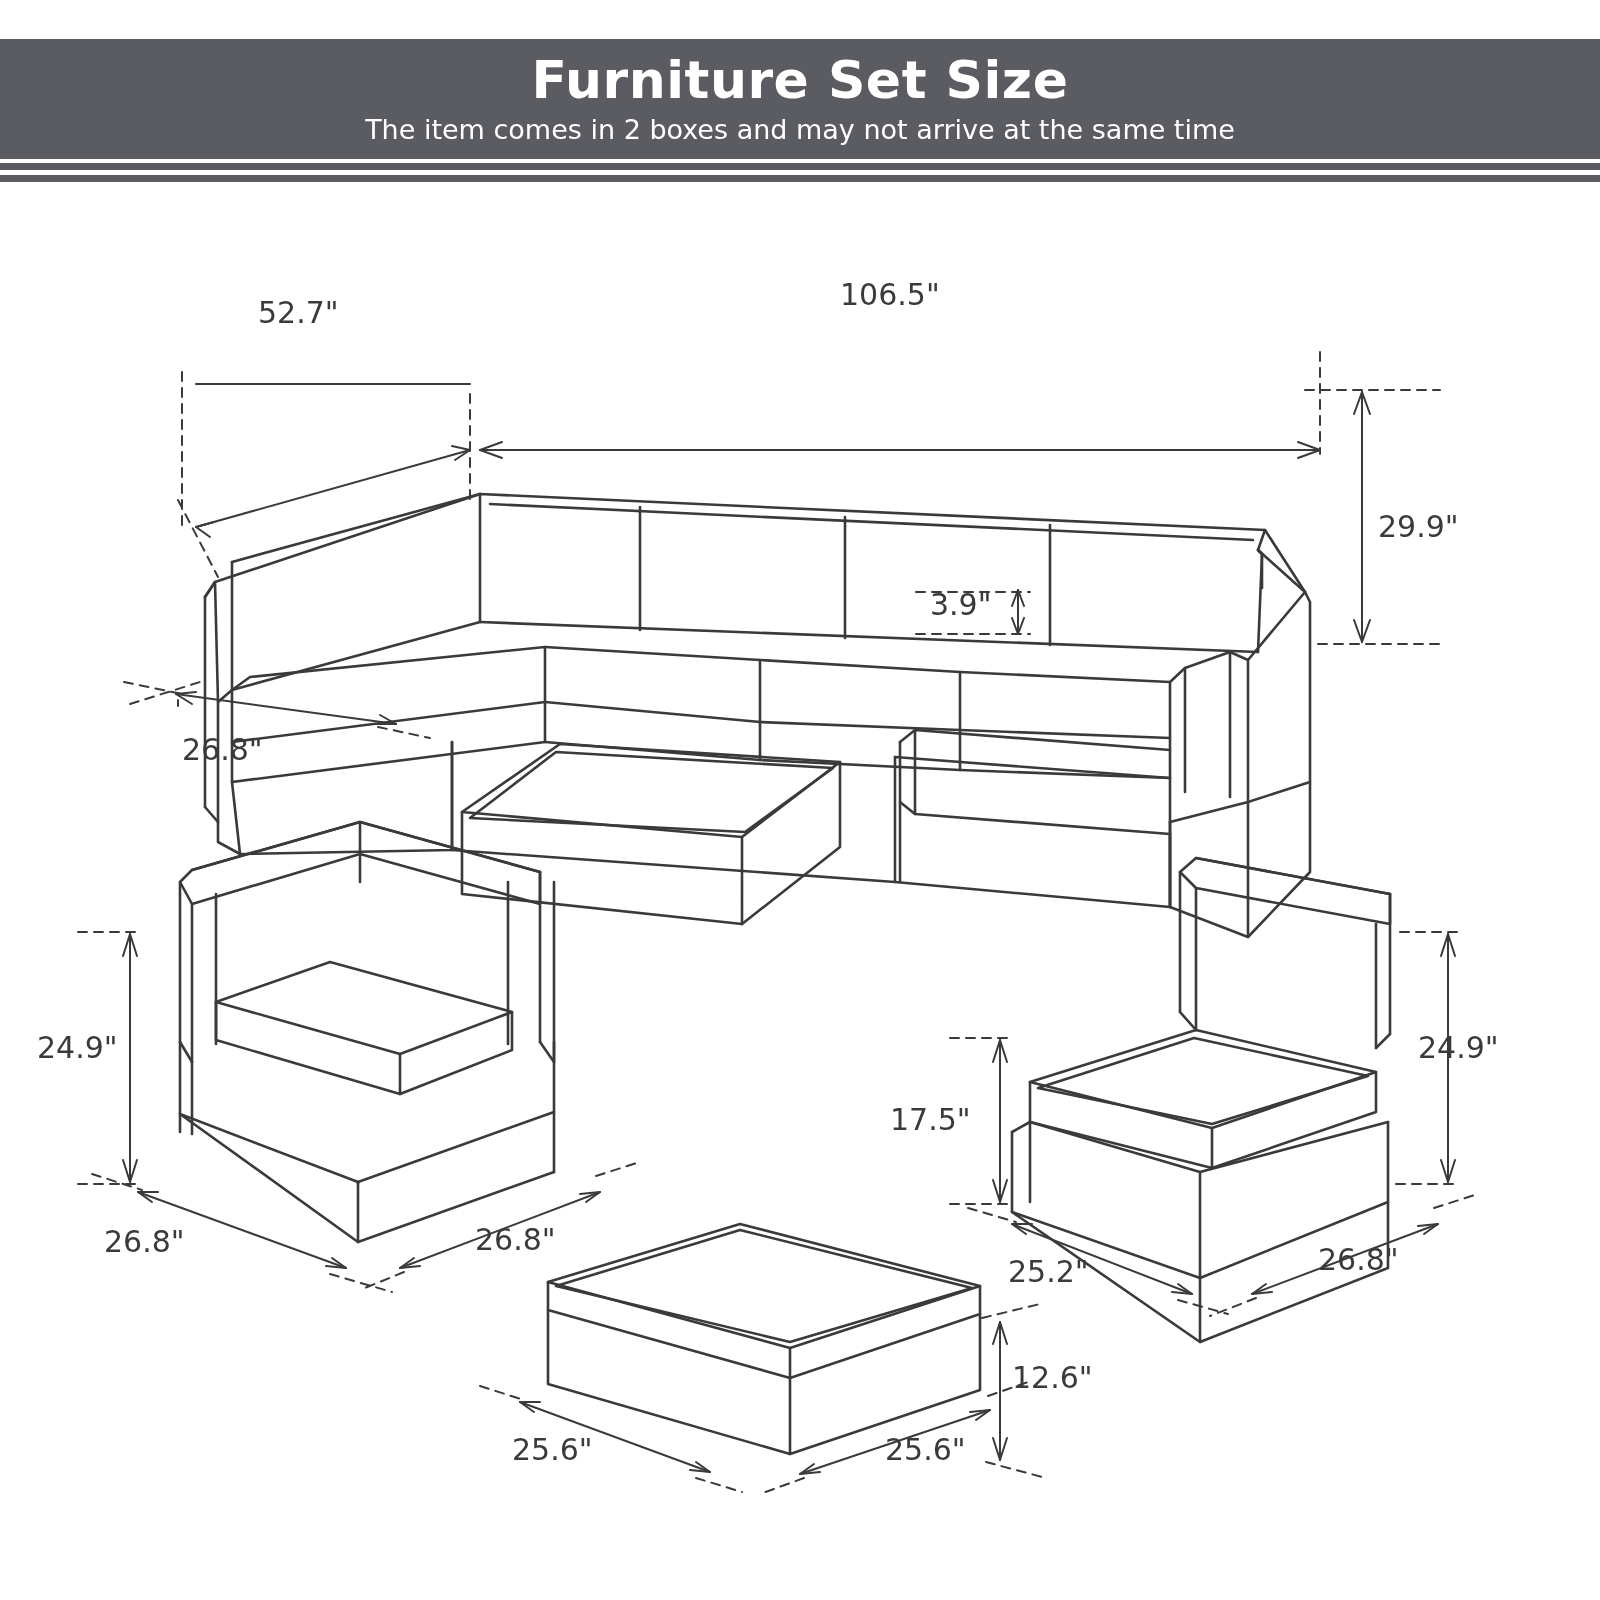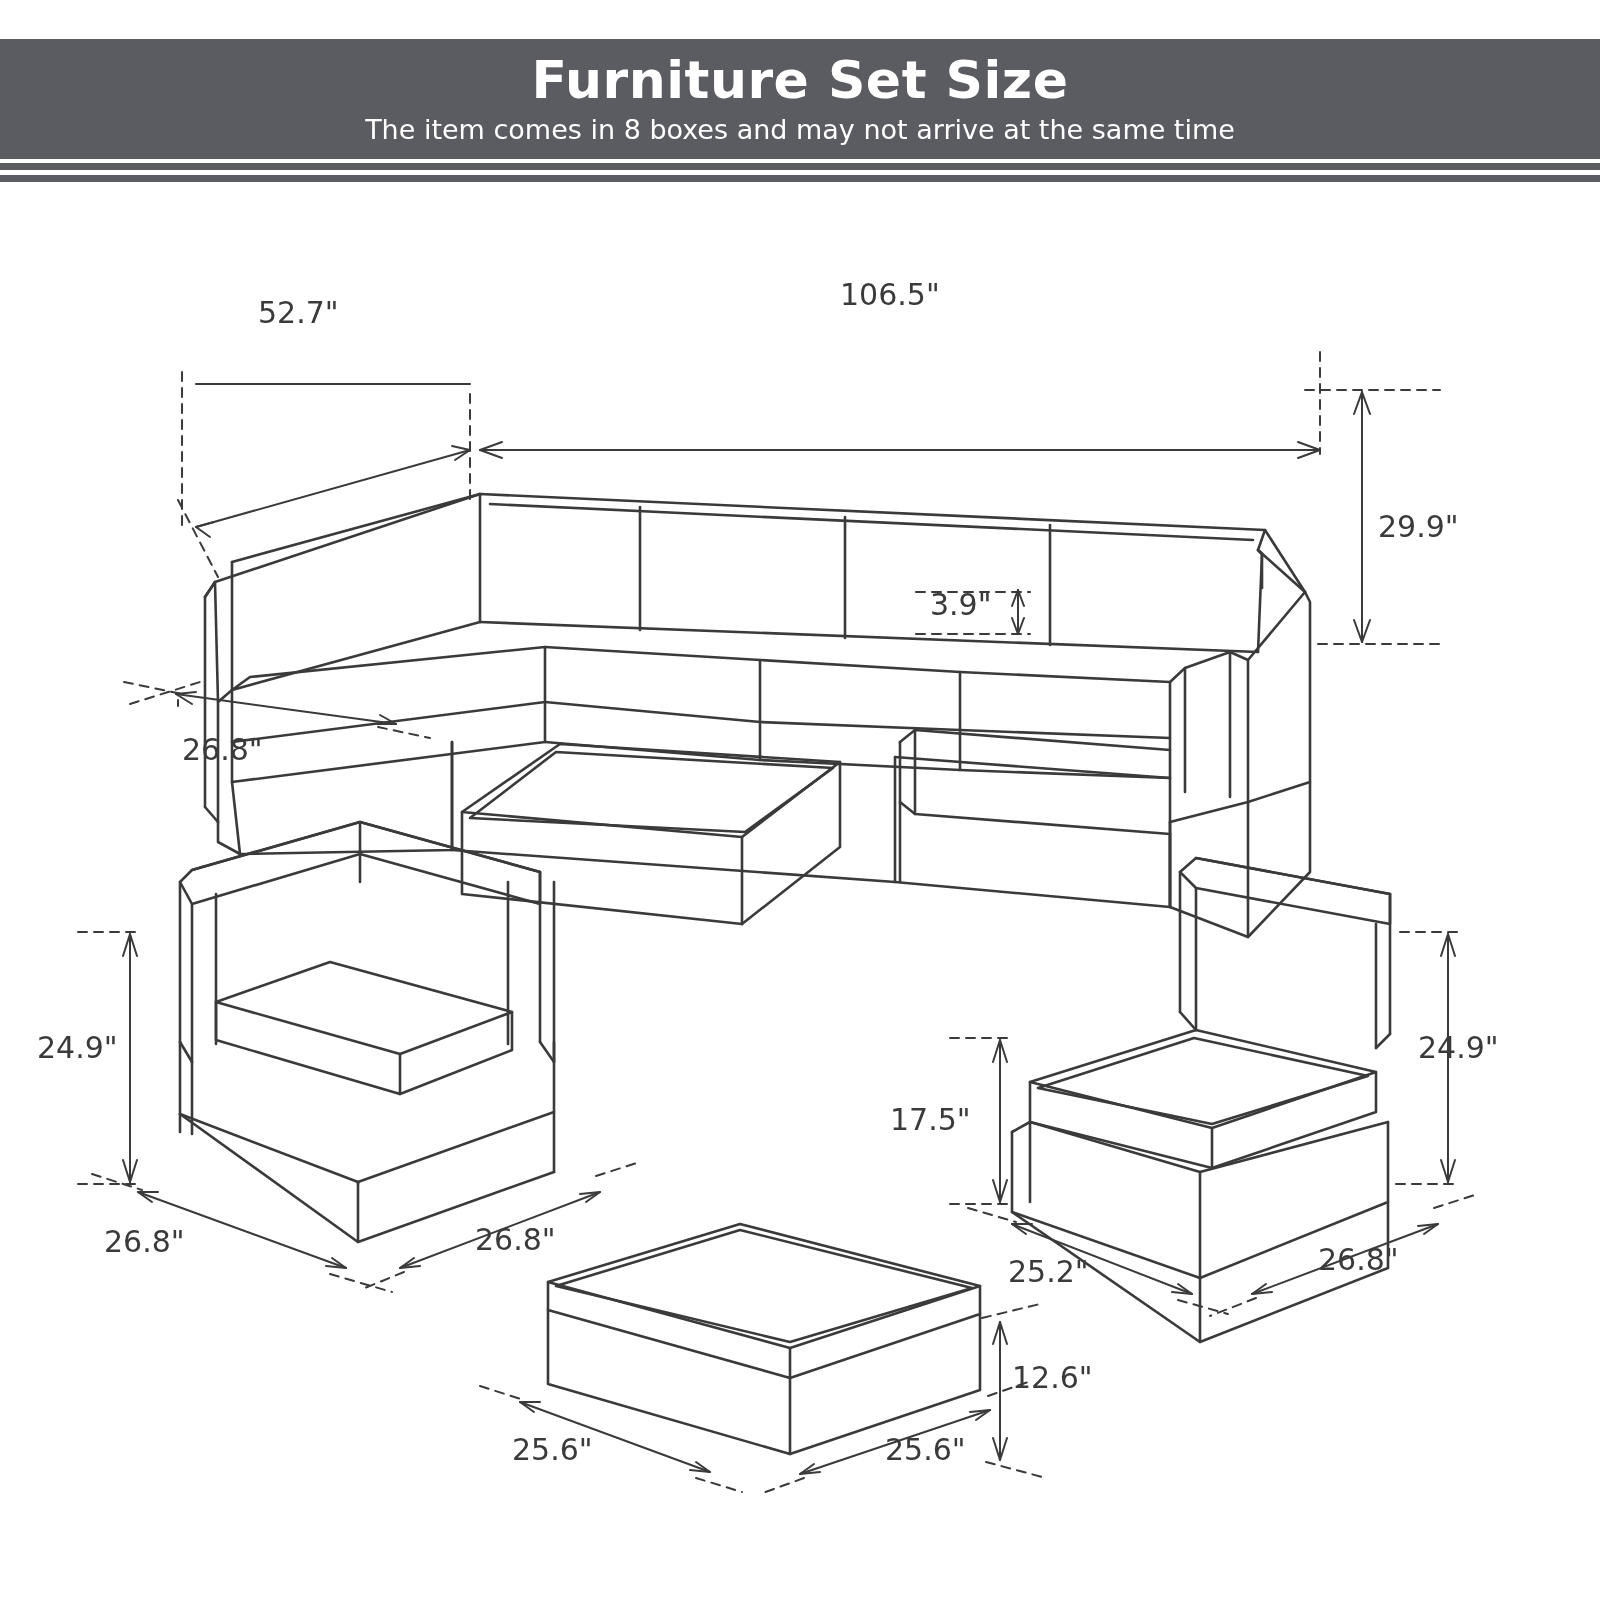--- a/index.html
+++ b/index.html
@@ -78,21 +78,21 @@
     font-family: "DejaVu Sans", "Liberation Sans", sans-serif;
   }
 </style>
 </head>
 <body>
 
 <div class="page">
 
   <div class="header">
     <div class="header-title">Furniture Set Size</div>
-    <div class="header-sub">The item comes in 8 boxes and may not arrive at the same time</div>
+    <div class="header-sub">The item comes in 2 boxes and may not arrive at the same time</div>
   </div>
   <div class="rule-thick rule1"></div>
   <div class="rule-thick rule2"></div>
 
   <div class="canvas">
 
     <svg class="draw" viewBox="0 0 1600 1457">
       <g fill="none" stroke="#3a3a3a" stroke-width="2.6" stroke-linejoin="round" stroke-linecap="round">
 
         <g>

